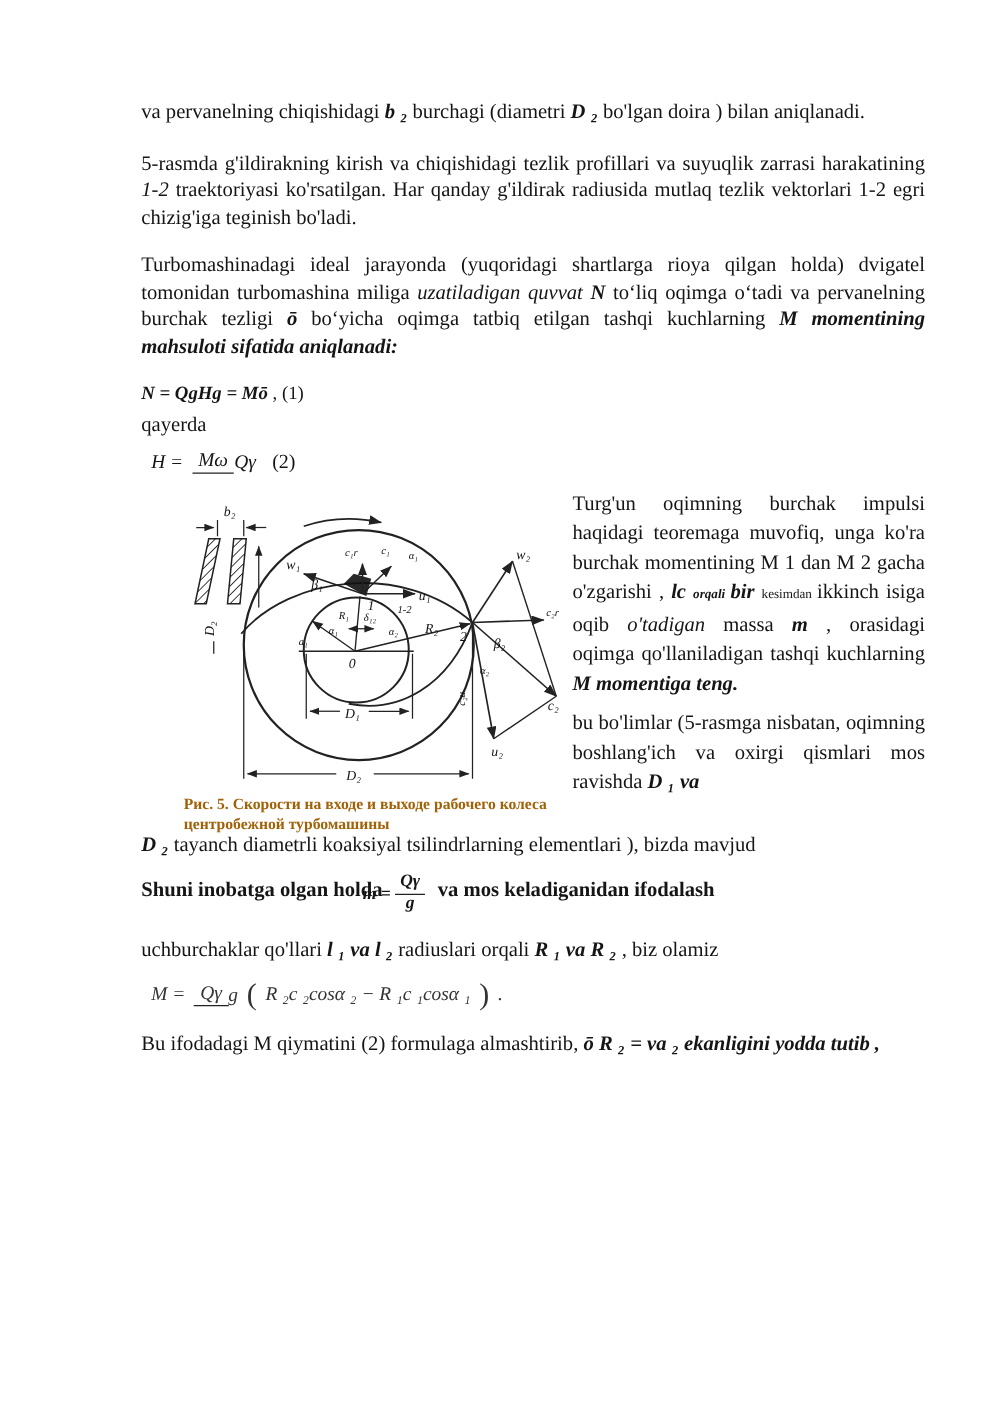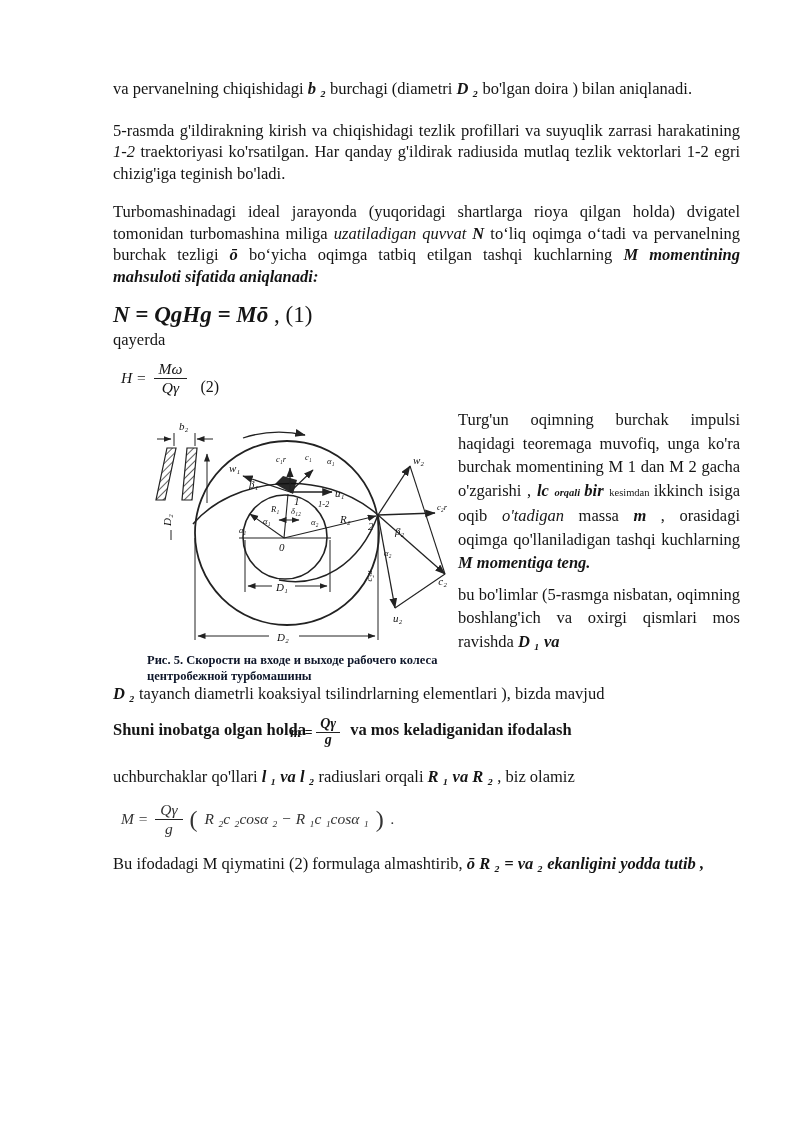--- a/index.html
+++ b/index.html
@@ -6,37 +6,37 @@
   body{
     width:800px;height:1131px;background:#ffffff;overflow:hidden;
     font-family:"Liberation Serif","DejaVu Serif",serif;color:#151515;
   }
   .page{padding:78px 88px 0 113px;width:627px;}
   p{margin:0;text-align:justify;font-size:16.5px;line-height:21.5px;}
   .bi{font-weight:bold;font-style:italic;}
   .i{font-style:italic;}
   .sm{font-size:10.5px;}
   .smbi{font-size:10.5px;font-weight:bold;font-style:italic;}
-  .formula-line{margin-top:16px;font-size:23px;line-height:24px;}
+  .formula-line{margin-top:16px;font-size:15px;line-height:24px;}
   
   .frac-block{display:flex;align-items:center;gap:7px;font-style:italic;font-size:15.5px;margin-left:8px;}
-  .fraction{display:inline-flex;flex-direction:column;align-items:center;line-height:1.05;}
+  .fraction{display:inline-flex;flex-direction:row;align-items:center;line-height:1.05;}
   .fraction .num{padding:0 5px 1px 5px;border-bottom:1.4px solid #222;}
   .fraction .den{padding-top:1px;}
   .eq-tag{align-self:flex-end;font-style:normal;font-size:16px;padding-left:6px;}
   .inline-frac{display:inline-flex;flex-direction:column;align-items:center;font-style:italic;
     font-size:14px;line-height:1.05;vertical-align:6px;margin:0 6px;}
   .inline-frac .num{padding:0 4px 1px 4px;border-bottom:1.2px solid #222;}
   .paren{font-size:24px;font-weight:400;font-style:normal;line-height:1;}
   
   .fig-row{display:flex;margin-top:12px;}
   .fig-col{width:345px;flex:0 0 345px;}
   .fig-svg{margin-left:14px;display:block;}
   .fig-caption{margin:4px 0 0 34px;width:296px;font-size:12.5px;font-weight:bold;
-    line-height:1.3;text-align:left;color:#0f172a;}
+    line-height:1.3;text-align:left;color:#a16207;}
   .right-col{width:282px;flex:0 0 282px;margin-left:0;}
   .right-col p{line-height:23.5px;}
   .rc2{margin-top:8px;}
   .fw{margin-top:-2px;}
   .flabel{font-style:italic;font-size:11px;font-family:"Liberation Serif","DejaVu Serif",serif;fill:#111;}
   .flabel-sm{font-style:italic;font-size:8.5px;font-family:"Liberation Serif","DejaVu Serif",serif;fill:#111;}
   .f4{color:#333;}
 </style>
 </head>
 <body>

